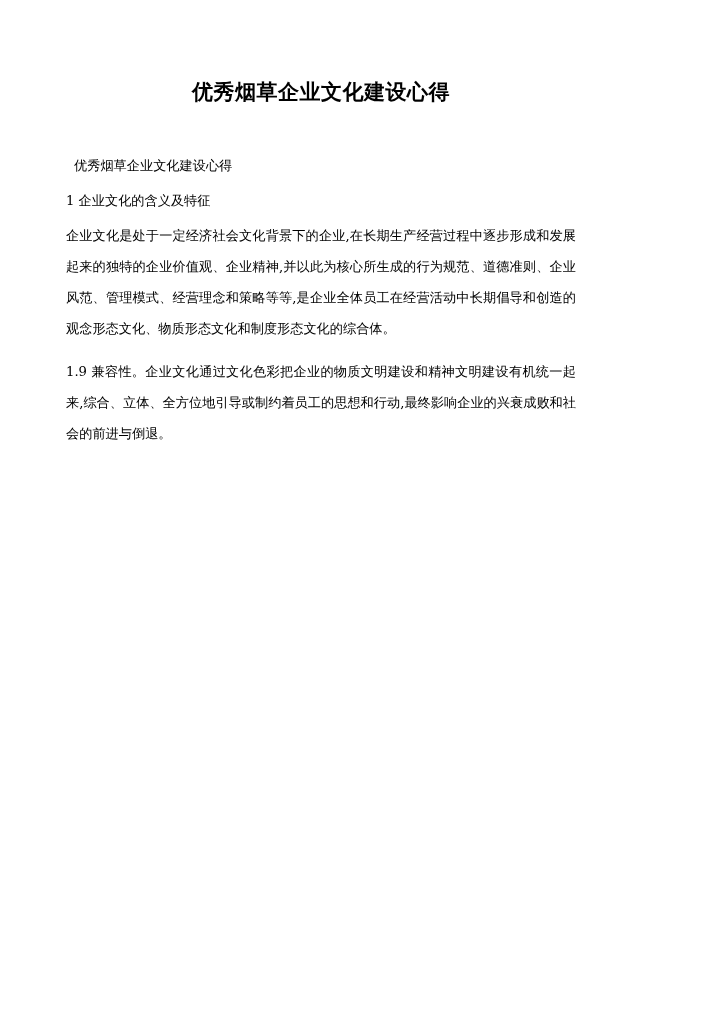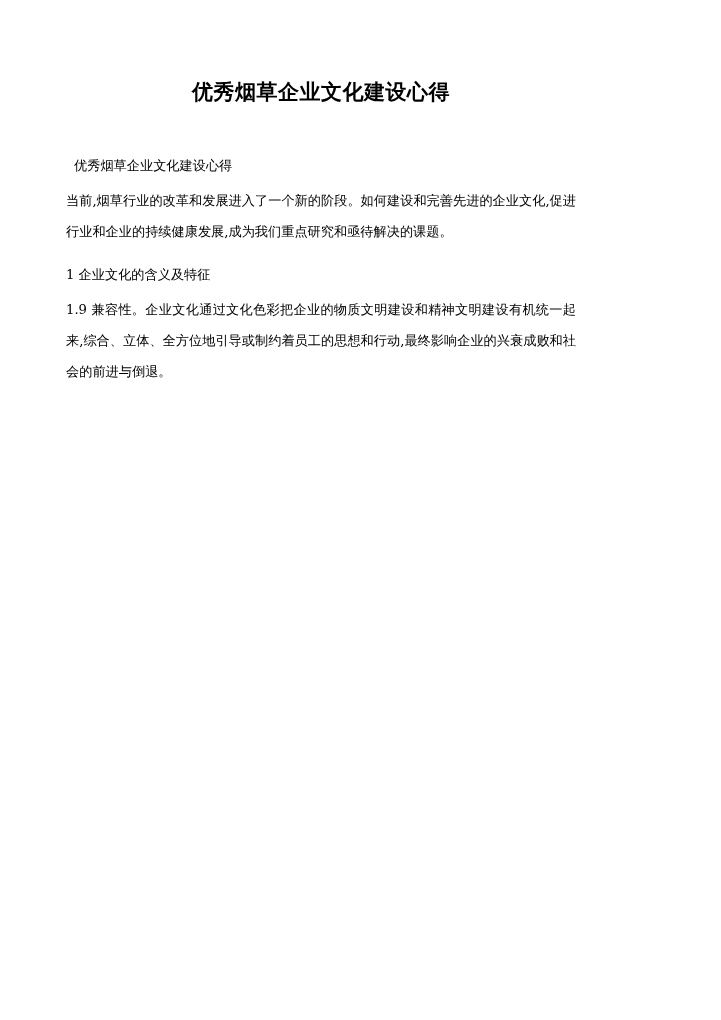--- a/index.html
+++ b/index.html
@@ -58,23 +58,23 @@
 
 <div class="page">
 
   <h1 class="doc-title">优秀烟草企业文化建设心得</h1>
 
   <div class="body-block">
 
     <p class="para indent-sm tight">优秀烟草企业文化建设心得</p>
 
 
-    <p class="para">当前,烟草行业的改革和发展进入了一个新的阶段。如何建设和完善先进的企业文化,促进行业和企业的持续健康发展,成为我们重点研究和亟待解决的课题。</p>
 
     <p class="para heading-line">1 企业文化的含义及特征</p>
 
+    <p class="para">企业文化是处于一定经济社会文化背景下的企业,在长期生产经营过程中逐步形成和发展起来的独特的企业价值观、企业精神,并以此为核心所生成的行为规范、道德准则、企业风范、管理模式、经营理念和策略等等,是企业全体员工在经营活动中长期倡导和创造的观念形态文化、物质形态文化和制度形态文化的综合体。</p>
 
 
 
     <p class="para">1.9 兼容性。企业文化通过文化色彩把企业的物质文明建设和精神文明建设有机统一起来,综合、立体、全方位地引导或制约着员工的思想和行动,最终影响企业的兴衰成败和社会的前进与倒退。</p>
 
   </div>
 </div>
 
 </body></html>

